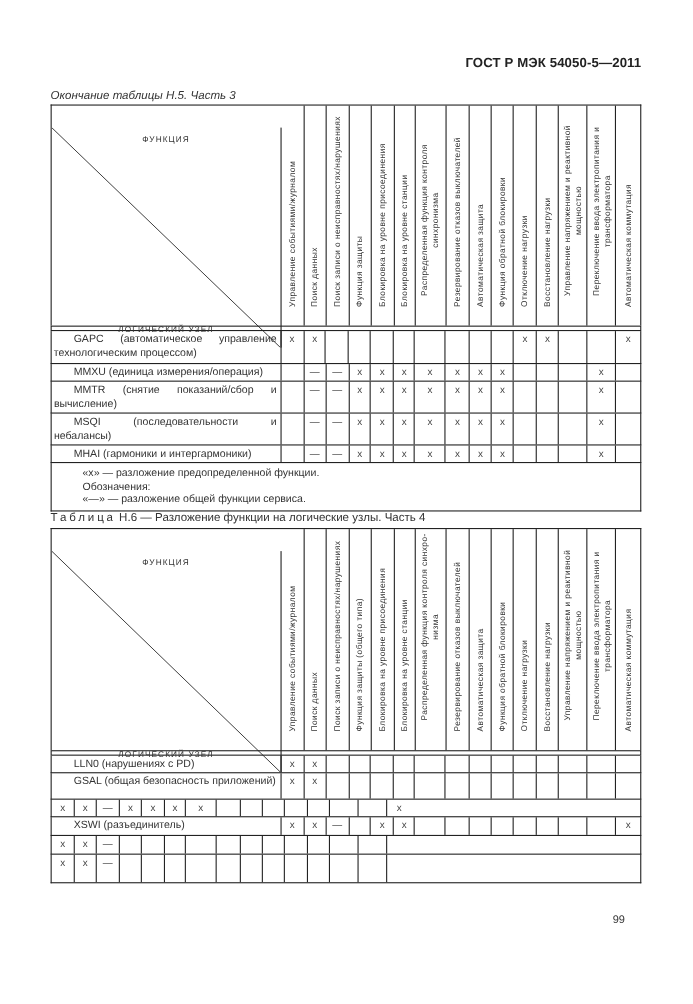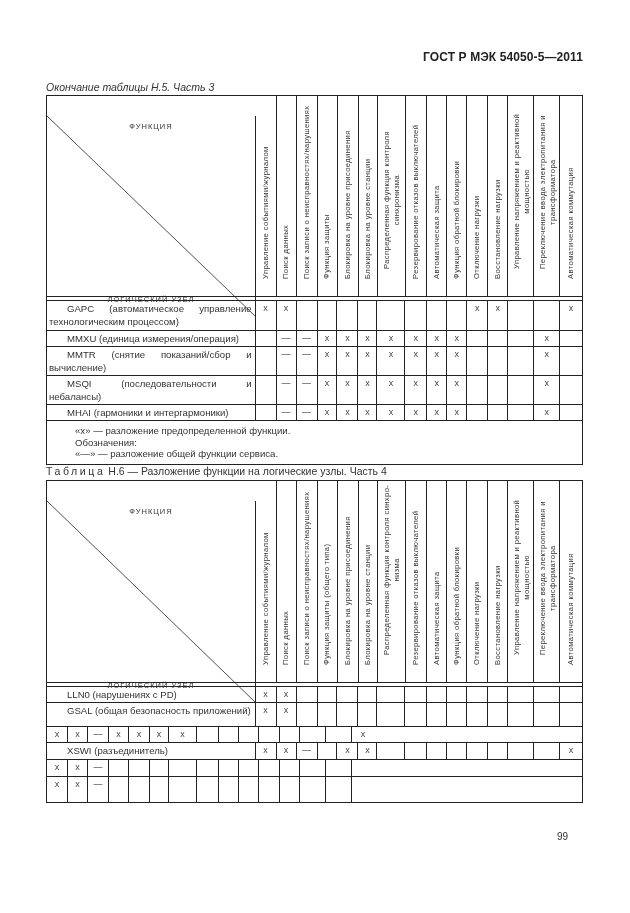--- a/index.html
+++ b/index.html
@@ -87,21 +87,21 @@
         <div class="col" style="width: 26px;">
           <div class="lbl">Переключение ввода электропитания и<br>трансформатора</div>
         </div>
         <div class="col" style="width: 22px;">
           <div class="lbl">Автоматическая коммутация</div>
         </div>
       </div>
   </div>
   <div class="dbl"></div>
   <div class="rows">
-      <div class="row" style="min-height: 30px;">
+      <div class="row" style="min-height: 30px; justify-content: flex-end;">
         <div class="name">GAPC (автоматическое управление технологическим процессом)</div>
         <div class="cell" style="width: 21px;">x</div>
         <div class="cell" style="width: 20px;">x</div>
         <div class="cell" style="width: 21px;"></div>
         <div class="cell" style="width: 20px;"></div>
         <div class="cell" style="width: 21px;"></div>
         <div class="cell" style="width: 19px;"></div>
         <div class="cell" style="width: 28px;"></div>
         <div class="cell" style="width: 22px;"></div>
         <div class="cell" style="width: 20px;"></div>

